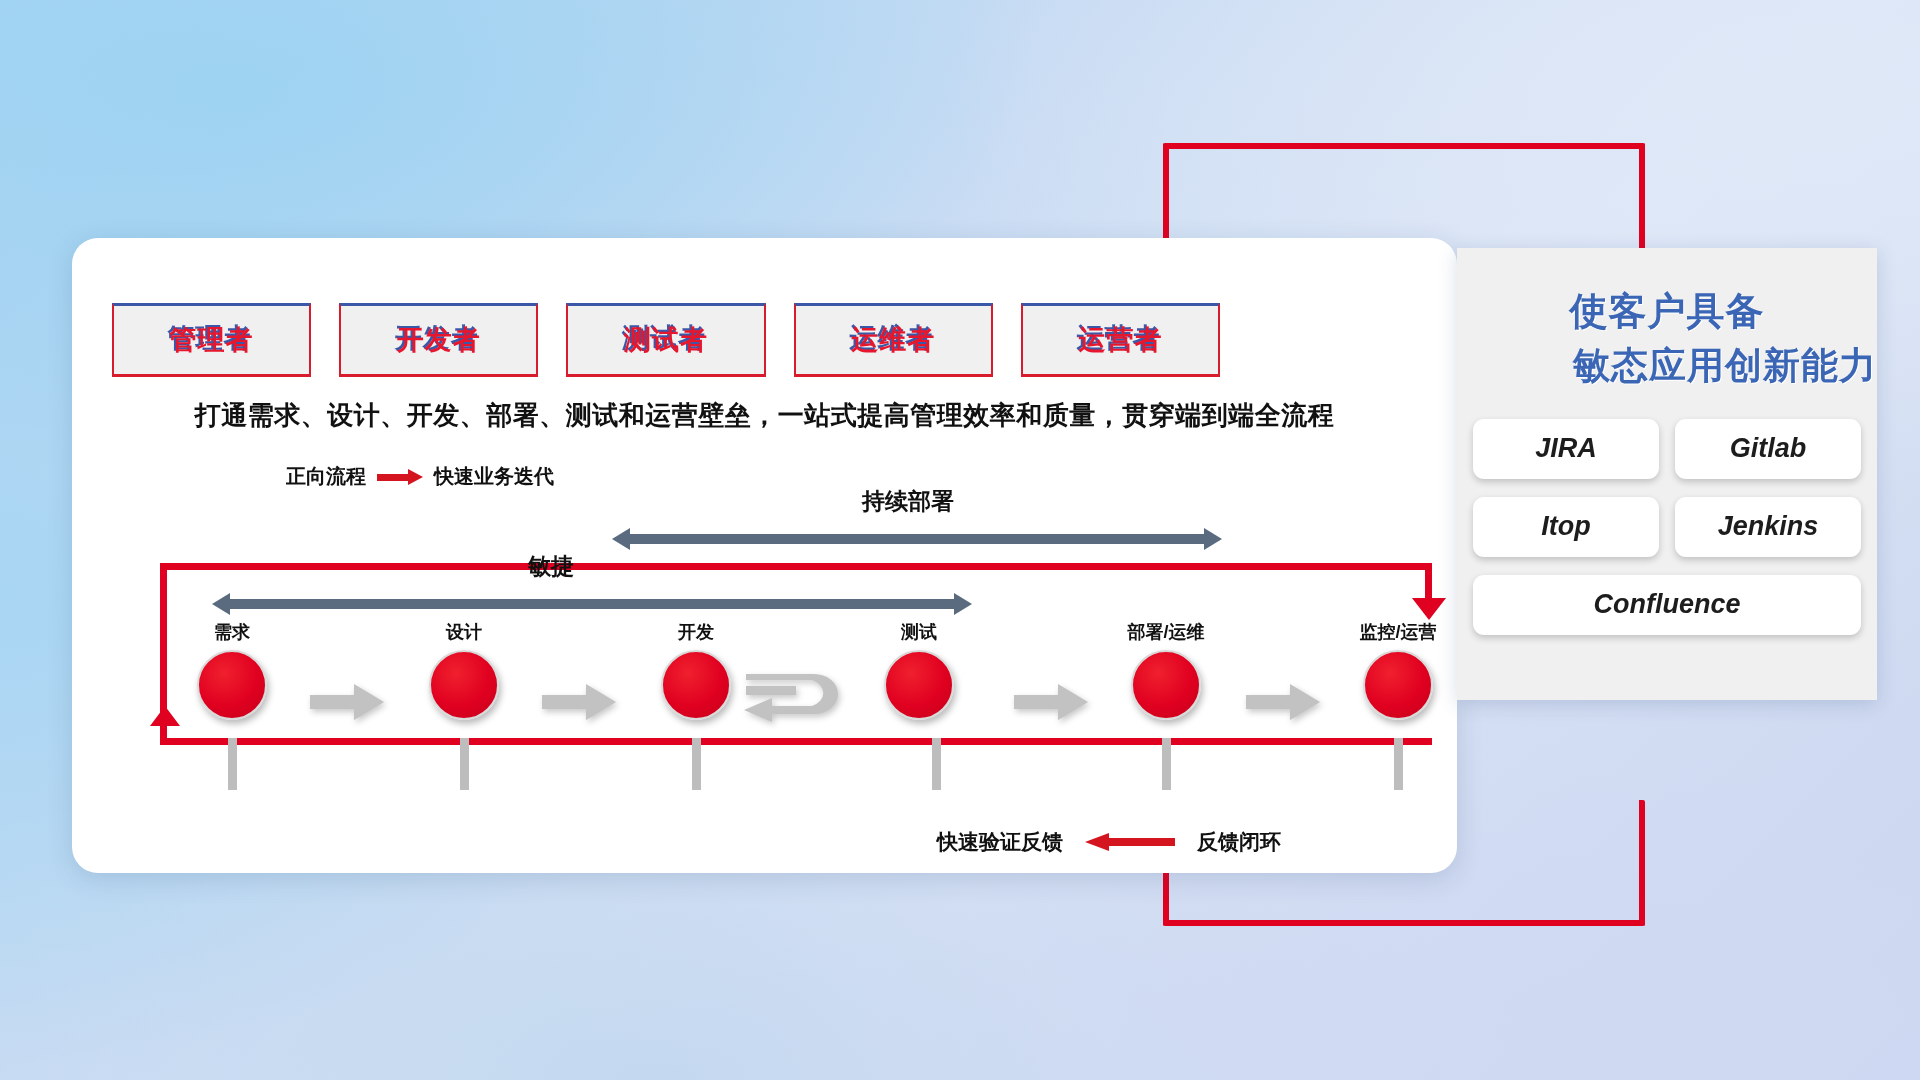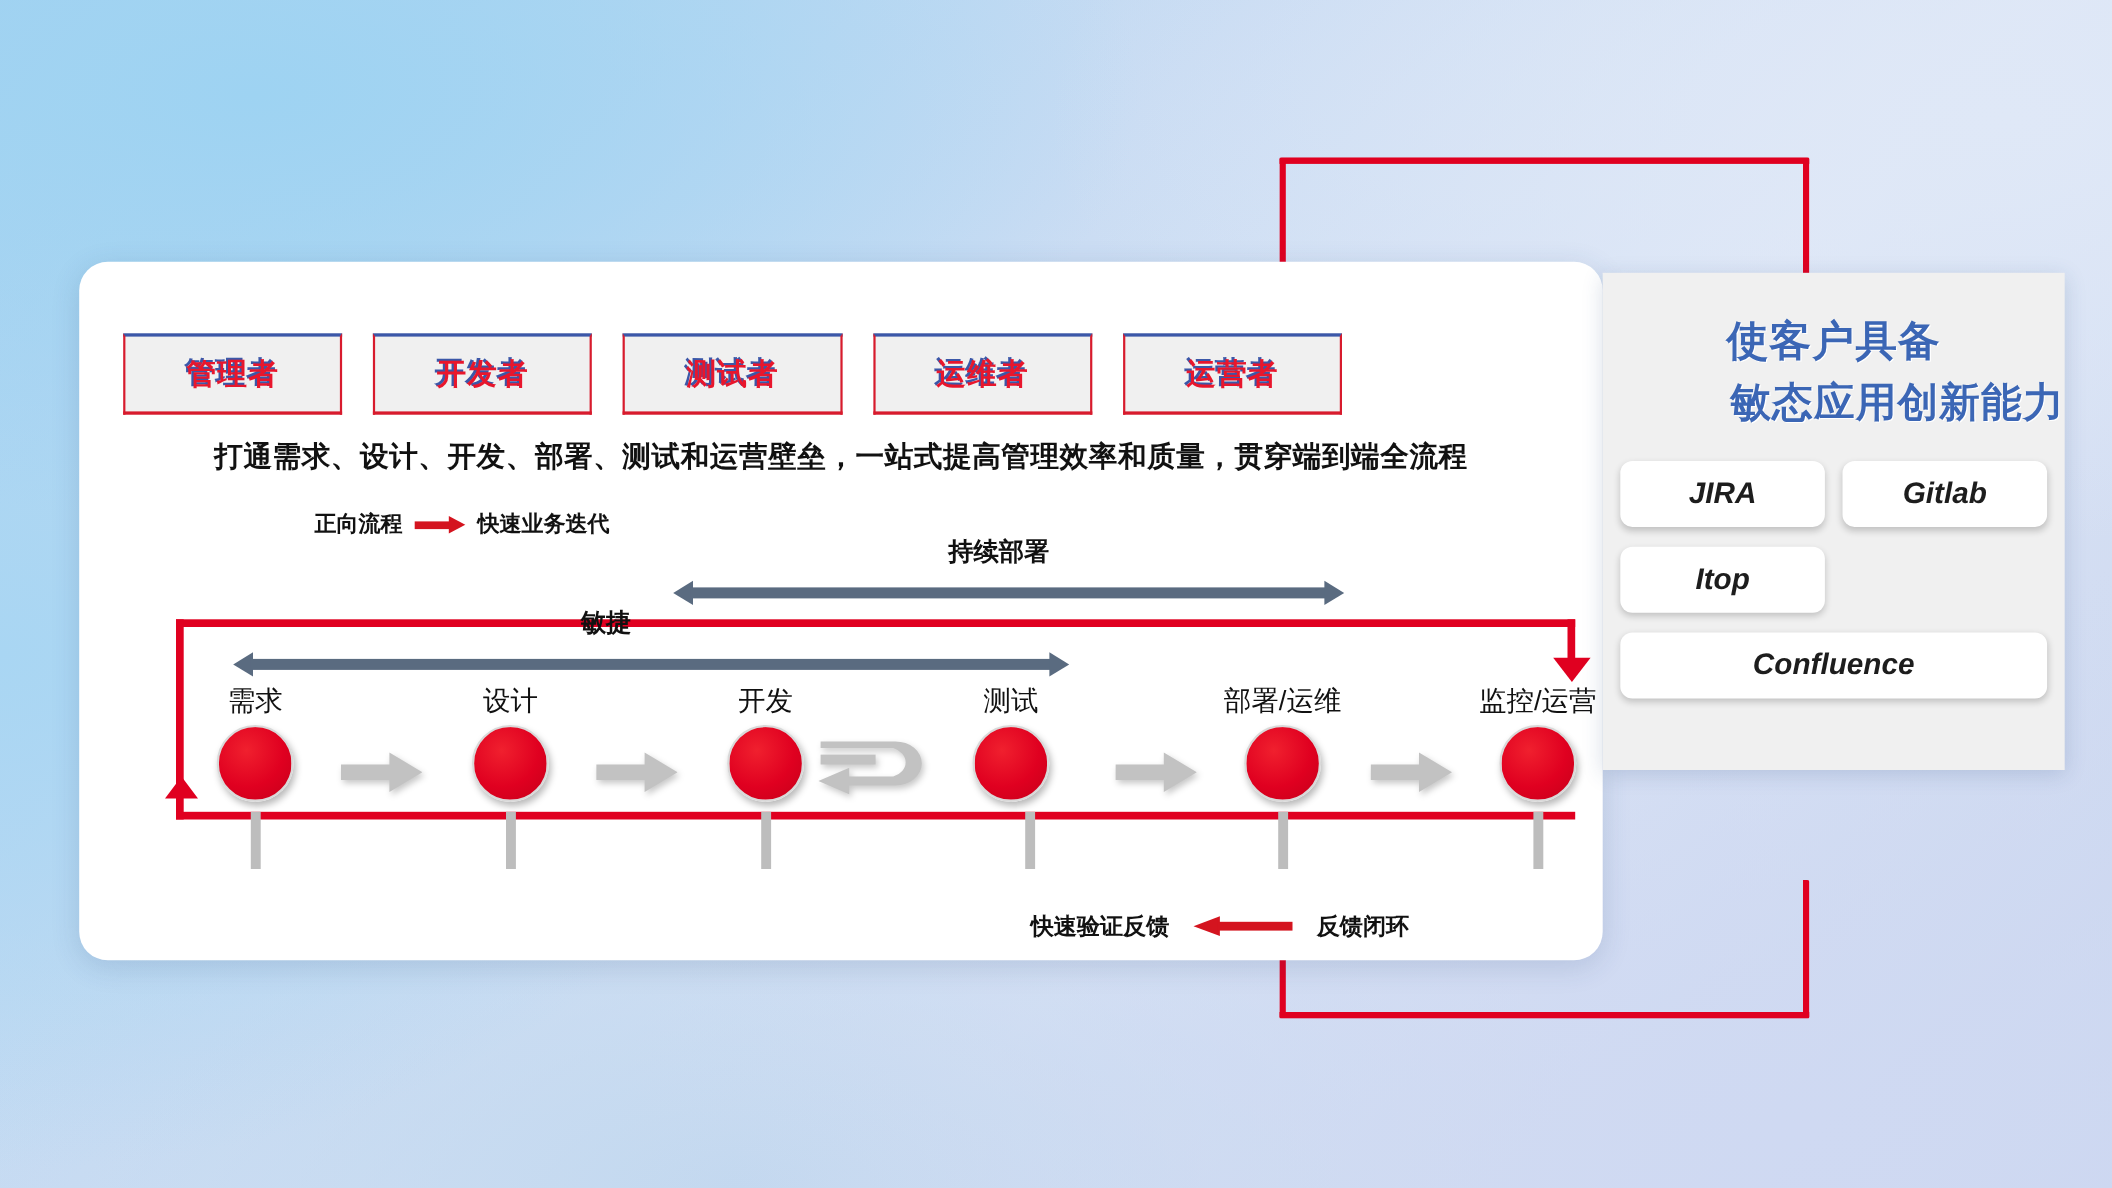--- a/index.html
+++ b/index.html
@@ -77,21 +77,21 @@
   .rail-left{left:88px;top:325px;width:7px;height:182px;}
   .rail-right-down{left:1353px;top:325px;width:7px;height:40px;}
   .arrow-down-red{position:absolute;left:1340px;top:360px;width:0;height:0;
     border-left:17px solid transparent;border-right:17px solid transparent;border-top:22px solid #e00020;}
   .arrow-up-red{position:absolute;left:78px;top:468px;width:0;height:0;
     border-left:15px solid transparent;border-right:15px solid transparent;border-bottom:20px solid #e00020;}
 
   
   .stages{position:absolute;left:60px;top:382px;width:1280px;height:140px;}
   .stage{position:absolute;top:0;width:150px;text-align:center;}
-  .stage-label{font-size:25px;font-weight:400;color:#111;white-space:nowrap;}
+  .stage-label{font-size:18px;font-weight:700;color:#111;white-space:nowrap;}
   .stage-dot{
     width:66px;height:66px;border-radius:50%;margin:6px auto 0;
     background:radial-gradient(circle at 38% 32%,#f0202e 0%,#e00020 55%,#c5001a 100%);
     border:2px solid #d9d9d9;
     box-shadow:2px 4px 7px rgba(0,0,0,.28);
   }
   .gray-arrow{
     position:absolute;top:62px;width:74px;height:40px;
     filter:drop-shadow(2px 3px 3px rgba(0,0,0,.22));
   }
@@ -250,15 +250,16 @@
 
 <div class="panel">
   <div class="panel-title">
     <div>使客户具备</div>
     <div class="l2">敏态应用创新能力</div>
   </div>
   <div class="tools">
     <div class="tool">JIRA</div>
     <div class="tool">Gitlab</div>
     <div class="tool">Itop</div>
+    <div class="tool">Jenkins</div>
     <div class="tool wide">Confluence</div>
   </div>
 </div>
 
 </body></html>

